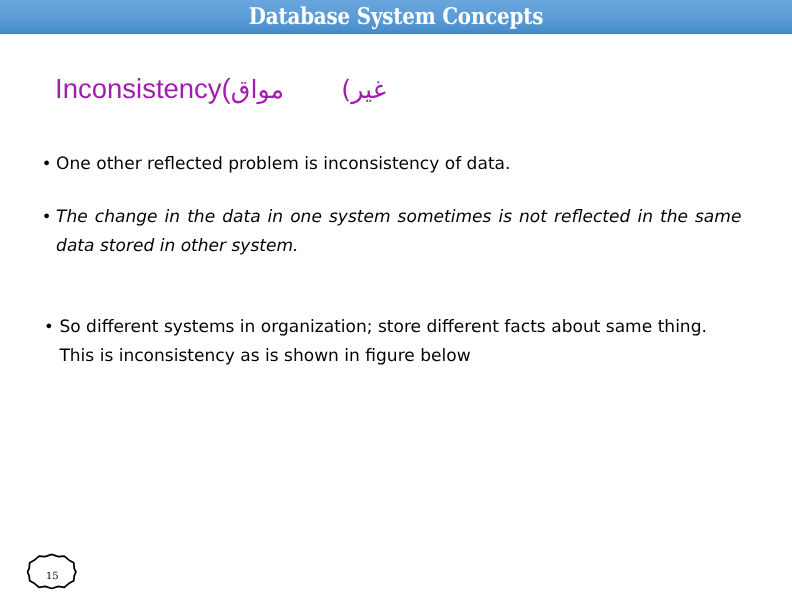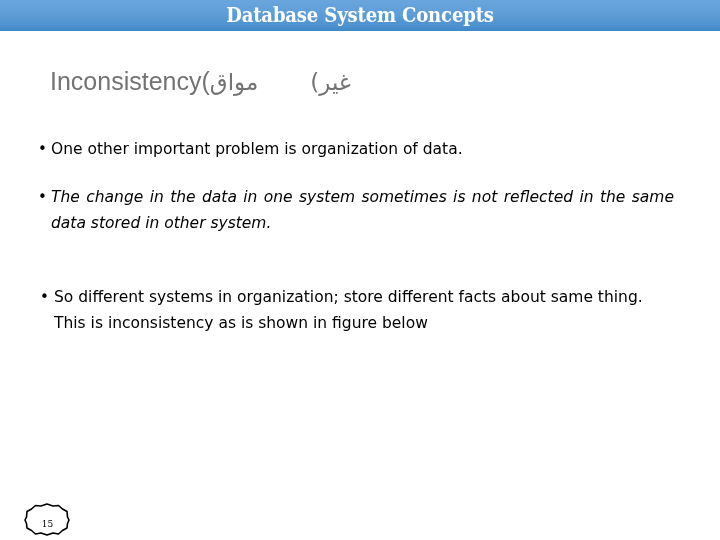--- a/index.html
+++ b/index.html
@@ -43,21 +43,21 @@
     transform-origin: center top;
   }
 
   
   .subtitle {
     position: absolute;
     left: 50px;
     top: 64px;
     width: 620px;
     height: 36px;
-    color: #737373;
+    color: #a21caf;
     font-family: "Liberation Sans", sans-serif;
     font-size: 25px;
     line-height: 34px;
     white-space: nowrap;
   }
   .subtitle .eng { font-family: "Liberation Sans", sans-serif; }
   .subtitle .ar {
     font-family: "DejaVu Sans", sans-serif;
     font-size: 23px;
     direction: rtl;
@@ -135,21 +135,21 @@
 </div>
 
 <div class="subtitle">
   <span class="eng">Inconsistency(</span><span class="ar">مواق</span><span class="gap"></span><span class="ar">غیر)</span>
 </div>
 
 <div class="body">
 
   <div class="bullet b1">
     <span class="dot">•</span>
-    <span class="txt">One other important problem is organization of data.</span>
+    <span class="txt">One other reflected problem is inconsistency of data.</span>
   </div>
 
   <div class="bullet b2 justify">
     <span class="dot">•</span>
     <span class="txt">The change in the data in one system sometimes is not reflected in the same data stored in other system.</span>
   </div>
 
   <div class="bullet b3">
     <span class="dot">•</span>
     <span class="txt">So different systems in organization; store different facts about same thing. This is inconsistency as is shown in figure below</span>

